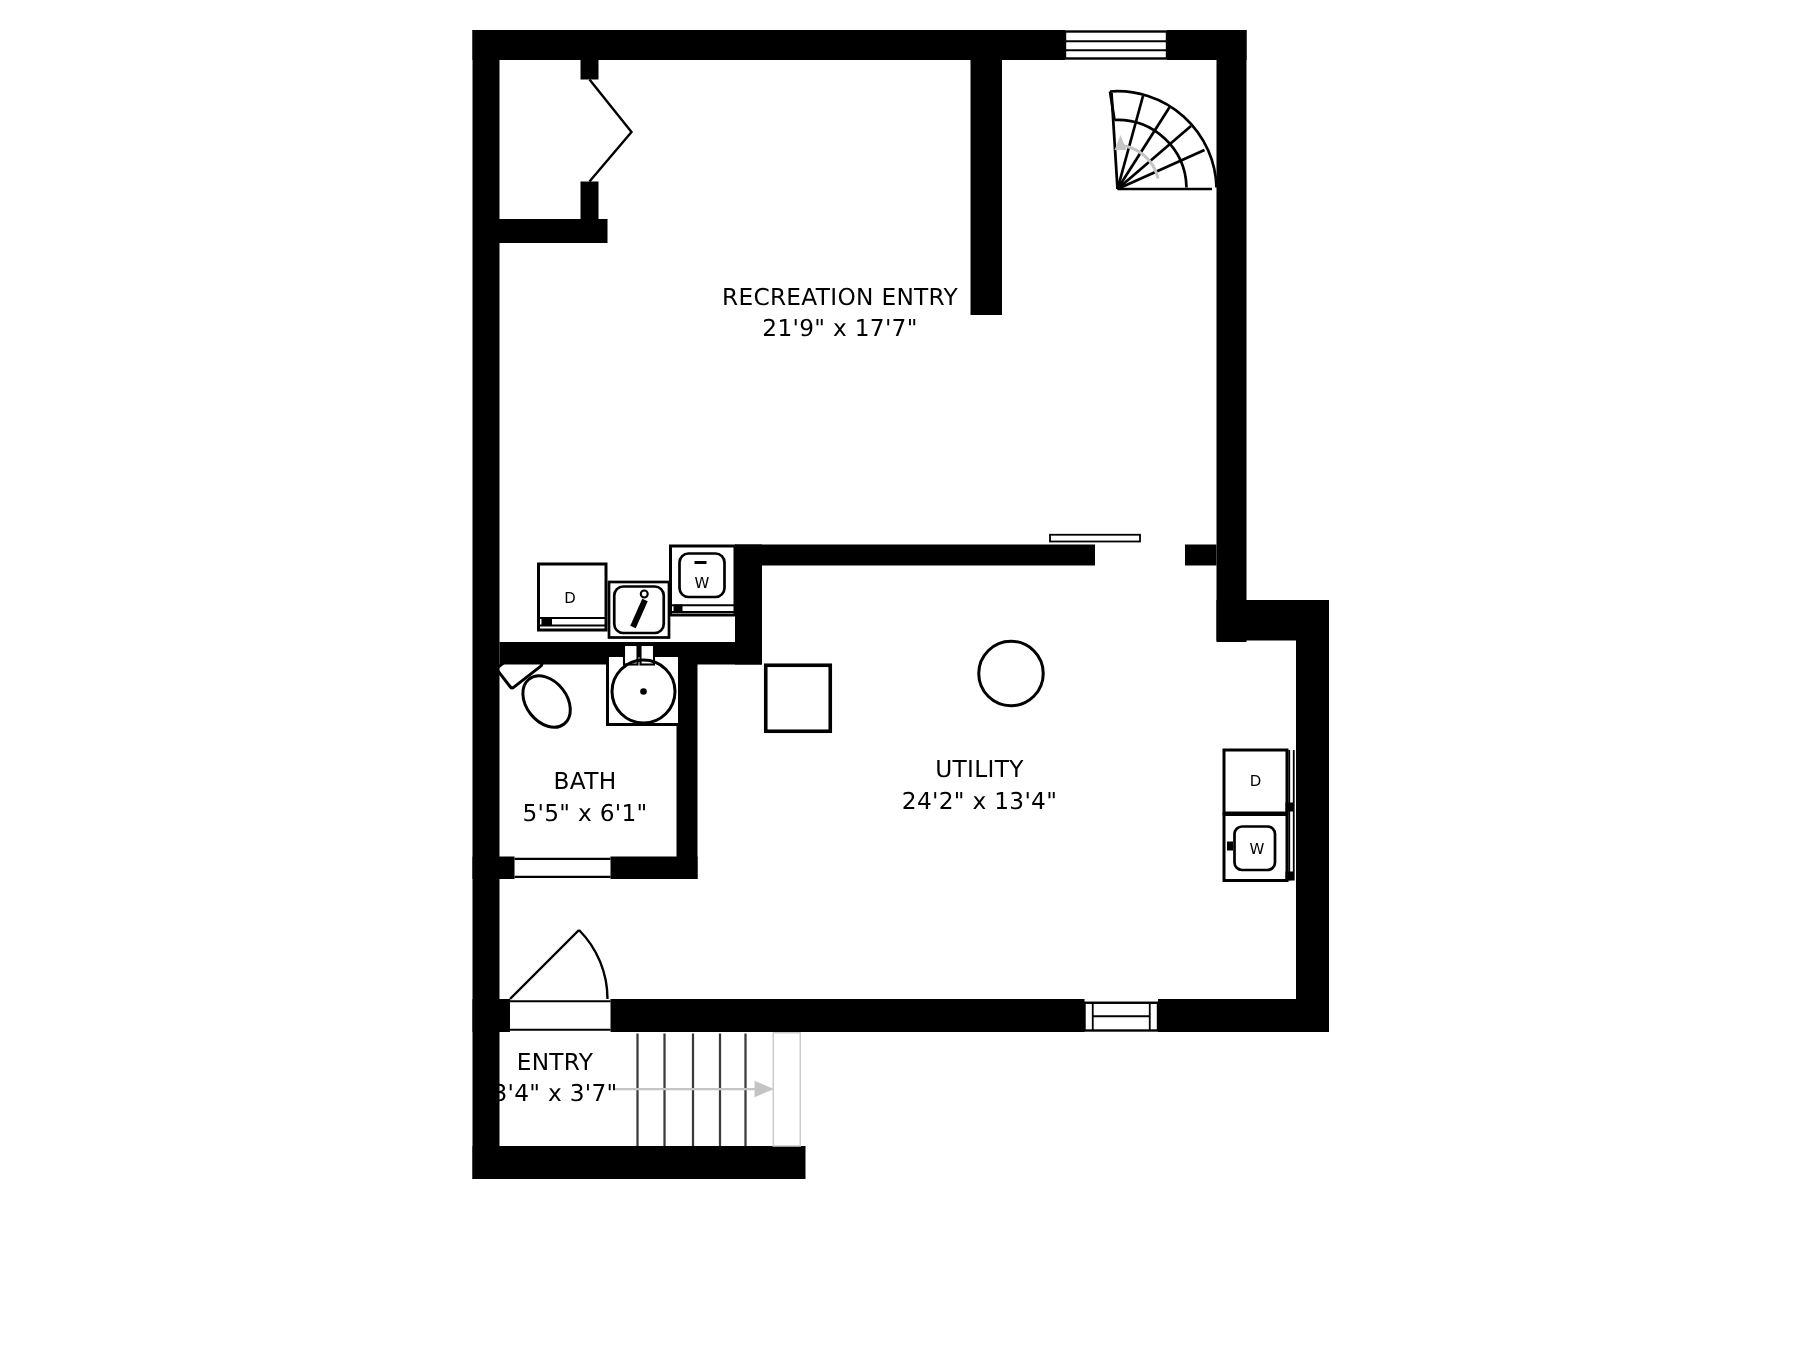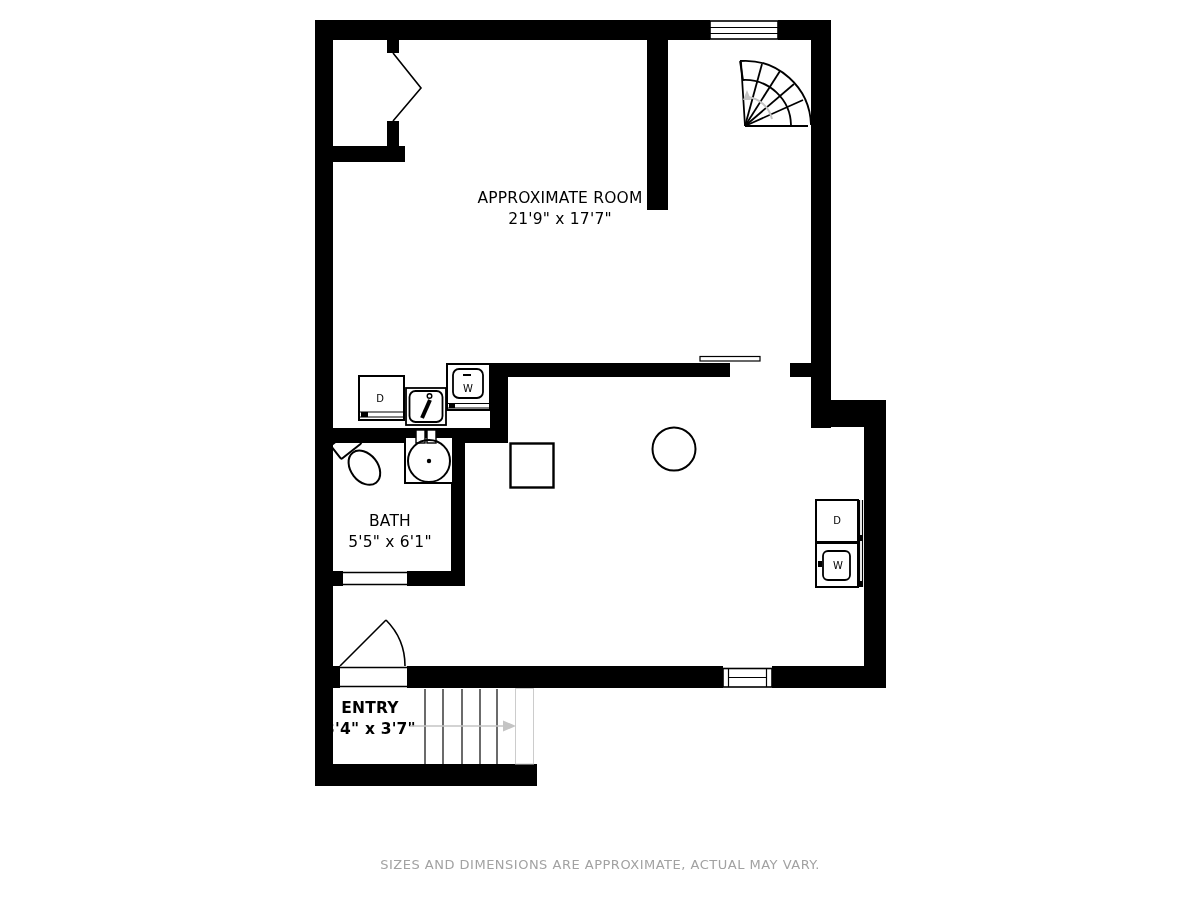--- a/index.html
+++ b/index.html
@@ -12,33 +12,36 @@
   .fixtures{position:absolute;left:0;top:0;z-index:3;pointer-events:none;}
   .footer-note{position:absolute;left:600px;top:857px;transform:translateX(-50%);
                font-size:13px;color:#a2a2a2;letter-spacing:.5px;white-space:nowrap;z-index:1;}
 </style>
 </head>
 <body>
 
 <div class="stage">
 
   <div class="room-label" style="left:560px;top:188px;">
-    <div>APPROXIMATE ROOM</div>
+    <div>RECREATION ENTRY</div>
     <div>21'9" x 17'7"</div>
   </div>
   <div class="room-label" style="left:390px;top:511px;">
     <div>BATH</div>
     <div>5'5" x 6'1"</div>
   </div>
-  <div class="room-label" style="left:370px;top:698px;font-weight:bold;">
+  <div class="room-label" style="left:653px;top:503px;">
+    <div>UTILITY</div>
+    <div>24'2" x 13'4"</div>
+  </div>
+  <div class="room-label" style="left:370px;top:698px;">
     <div>ENTRY</div>
     <div>3'4" x 3'7"</div>
   </div>
 
-  <div class="footer-note">SIZES AND DIMENSIONS ARE APPROXIMATE, ACTUAL MAY VARY.</div>
 
   <div class="wall" style="left:315px;top:20px;width:395px;height:20px"></div>
   <div class="wall" style="left:778px;top:20px;width:53px;height:20px"></div>
   <div class="wall" style="left:315px;top:20px;width:18px;height:766px"></div>
   <div class="wall" style="left:811px;top:20px;width:20px;height:408px"></div>
   <div class="wall" style="left:811px;top:400px;width:75px;height:27px"></div>
   <div class="wall" style="left:864px;top:400px;width:22px;height:288px"></div>
   <div class="wall" style="left:407px;top:666px;width:316px;height:22px"></div>
   <div class="wall" style="left:772px;top:666px;width:114px;height:22px"></div>
   <div class="wall" style="left:315px;top:666px;width:25px;height:22px"></div>

